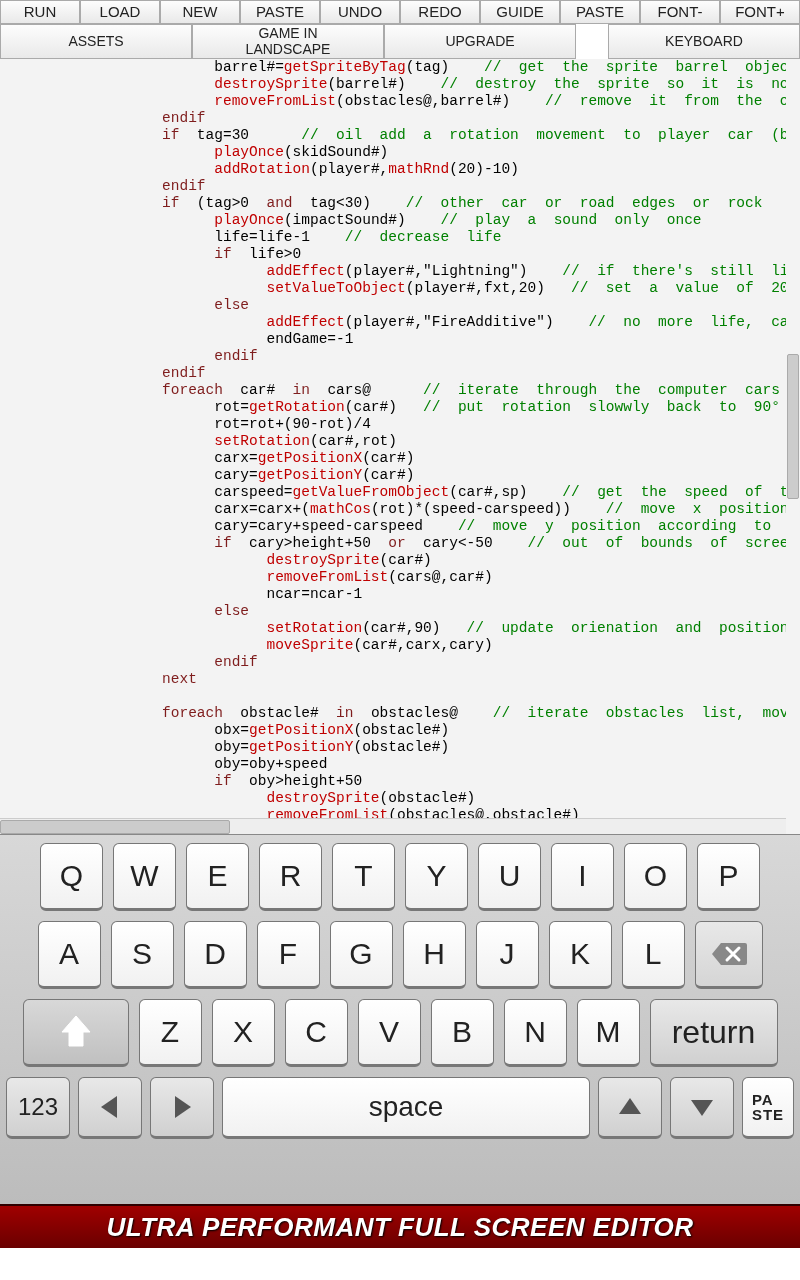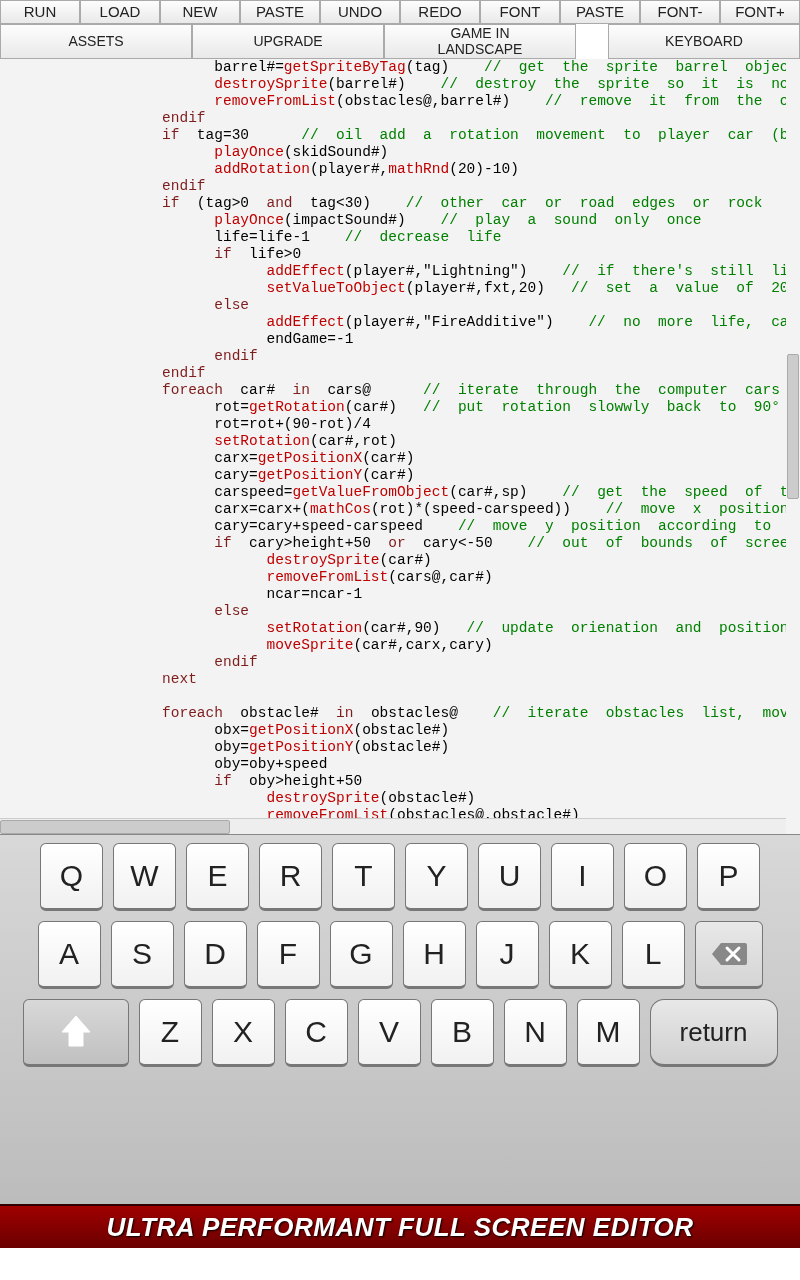--- a/index.html
+++ b/index.html
@@ -56,21 +56,21 @@
   width:63px;
   display:flex; align-items:center; justify-content:center;
   font-size:30px;
   color:#222;
   cursor:pointer;
   font-family:Arial,Helvetica,sans-serif;
   font-stretch:condensed;
 }
 .key.wide-bksp { width:68px; background:linear-gradient(#e8e8e8,#d5d5d5); }
 .key.shift { width:106px; background:linear-gradient(#e8e8e8,#d0d0d0); }
-.key.return { width:128px; background:linear-gradient(#e8e8e8,#d0d0d0); font-size:26px;border-radius:14px; }
+.key.return { width:128px; background:linear-gradient(#e8e8e8,#d0d0d0); font-size:32px; }
 .key.num { width:64px; font-size:24px; background:linear-gradient(#e8e8e8,#d0d0d0);}
 .key.arrow { width:64px; background:linear-gradient(#e8e8e8,#d0d0d0);}
 .key.space { flex:1; font-size:28px; }
 .key.paste { width:52px; font-size:15px; line-height:1; font-weight:bold; letter-spacing:1px;}
 .krow.bottom .key { height:62px; }
 .krow.bottom { gap:8px; align-items:stretch;}
 
 
 .banner {
   height:44px;
@@ -89,31 +89,31 @@
 </head>
 <body>
 
 <div class="toolbar row1" id="tb1">
     <div class="tbtn">RUN</div>
     <div class="tbtn">LOAD</div>
     <div class="tbtn">NEW</div>
     <div class="tbtn">PASTE</div>
     <div class="tbtn">UNDO</div>
     <div class="tbtn">REDO</div>
-    <div class="tbtn">FONT</div>
+    <div class="tbtn">GUIDE</div>
     <div class="tbtn">PASTE</div>
     <div class="tbtn">FONT-</div>
     <div class="tbtn">FONT+</div>
   </div>
 
 <div class="toolbar row2" id="tb2">
     <div class="tbtn" style="white-space: pre-line;">ASSETS</div>
-    <div class="tbtn" style="white-space: pre-line;">UPGRADE</div>
     <div class="tbtn" style="white-space: pre-line;">GAME IN
 LANDSCAPE</div>
+    <div class="tbtn" style="white-space: pre-line;">UPGRADE</div>
     <div class="tbtn" style="white-space: pre-line; margin-left: 32px;">KEYBOARD</div>
   </div>
 
 <div class="code-wrap">
   <div class="code" id="code" style="left: -20px;">                          barrel#=<span class="fn">getSpriteByTag</span>(tag)    <span class="cm">//  get  the  sprite  barrel  object</span>
                           <span class="fn">destroySprite</span>(barrel#)    <span class="cm">//  destroy  the  sprite  so  it  is  no  longer  on</span>
                           <span class="fn">removeFromList</span>(obstacles@,barrel#)    <span class="cm">//  remove  it  from  the  obstacle  list</span>
                     <span class="kw">endif</span>
                     <span class="kw">if</span>  tag=30      <span class="cm">//  oil  add  a  rotation  movement  to  player  car  (between  -10°</span>
                           <span class="fn">playOnce</span>(skidSound#)
@@ -204,17 +204,43 @@
       </div>
       <div class="key" style="white-space: pre-line;">Z</div>
       <div class="key" style="white-space: pre-line;">X</div>
       <div class="key" style="white-space: pre-line;">C</div>
       <div class="key" style="white-space: pre-line;">V</div>
       <div class="key" style="white-space: pre-line;">B</div>
       <div class="key" style="white-space: pre-line;">N</div>
       <div class="key" style="white-space: pre-line;">M</div>
       <div class="key return" style="white-space: pre-line;">return</div>
     </div>
+  <div class="krow bottom" id="kr4">
+      <div class="key num" style="white-space: pre-line;">123</div>
+      <div class="key arrow">
+        <svg width="30" height="30" viewBox="0 0 30 30" style="transform:rotate(0deg)">
+          <path d="M6 15 L22 4 L22 26 Z" fill="#555"></path>
+        </svg>
+      </div>
+      <div class="key arrow">
+        <svg width="30" height="30" viewBox="0 0 30 30" style="transform:rotate(180deg)">
+          <path d="M6 15 L22 4 L22 26 Z" fill="#555"></path>
+        </svg>
+      </div>
+      <div class="key space" style="white-space: pre-line;">space</div>
+      <div class="key arrow">
+        <svg width="30" height="30" viewBox="0 0 30 30" style="transform:rotate(90deg)">
+          <path d="M6 15 L22 4 L22 26 Z" fill="#555"></path>
+        </svg>
+      </div>
+      <div class="key arrow">
+        <svg width="30" height="30" viewBox="0 0 30 30" style="transform:rotate(270deg)">
+          <path d="M6 15 L22 4 L22 26 Z" fill="#555"></path>
+        </svg>
+      </div>
+      <div class="key paste" style="white-space: pre-line;">PA
+STE</div>
+    </div>
 </div>
 
 <div class="banner">
   <span>ULTRA PERFORMANT FULL SCREEN EDITOR</span>
 </div>
 
 </body></html>

